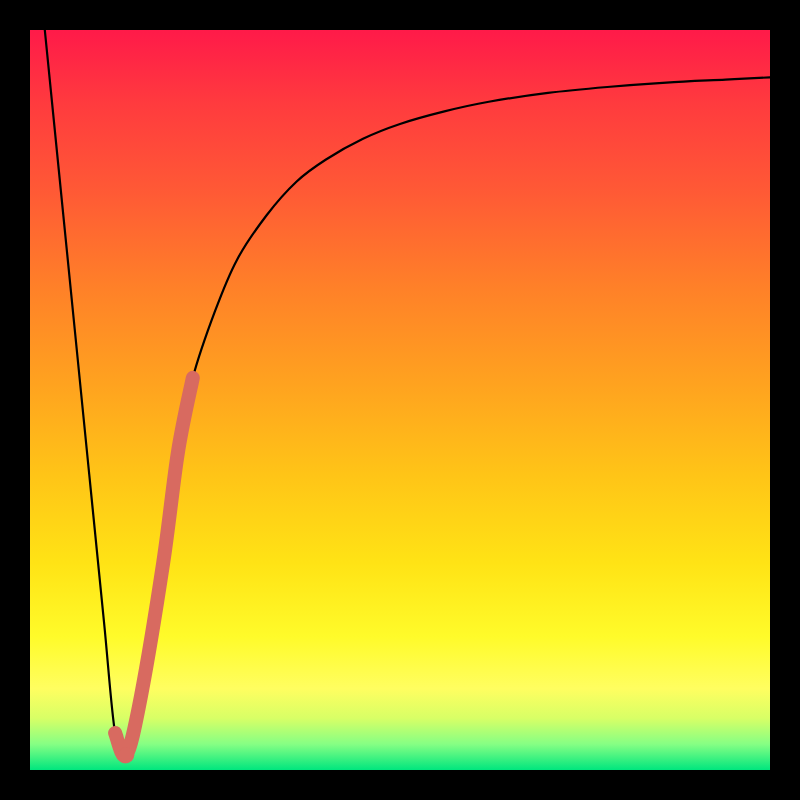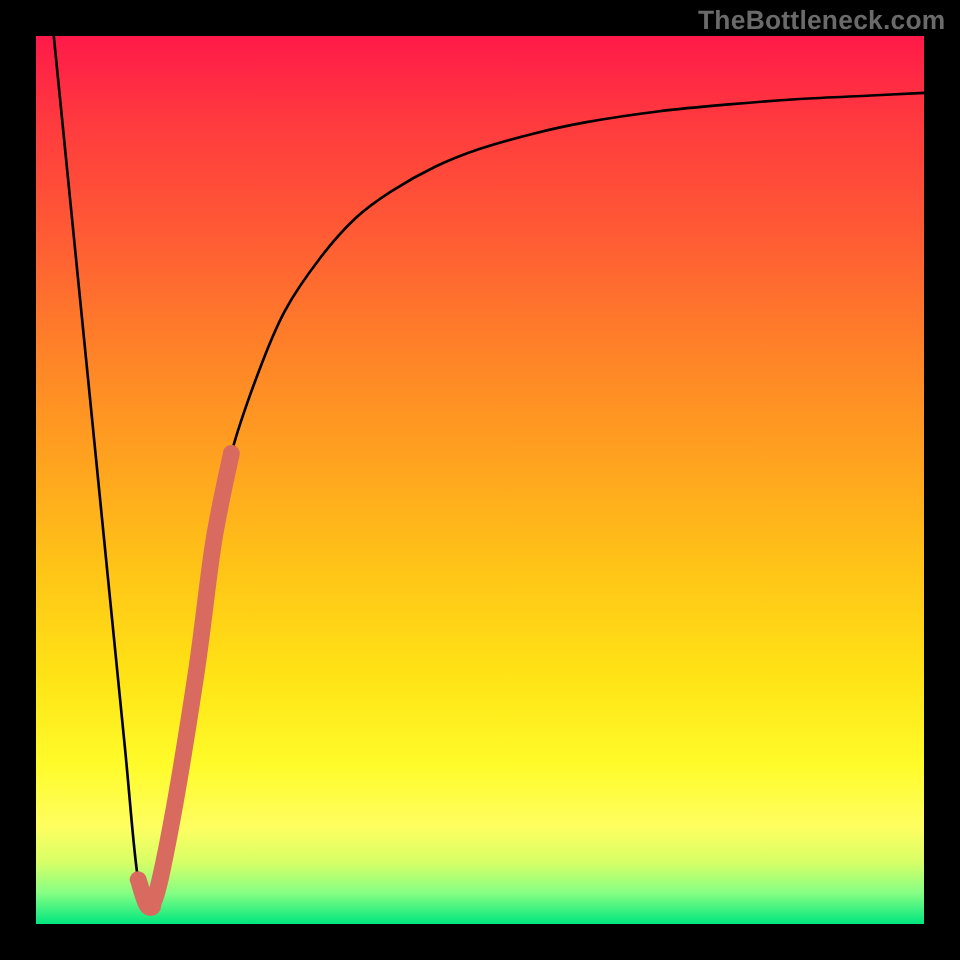--- a/index.html
+++ b/index.html
@@ -57,21 +57,20 @@
     width: 740px;
     height: 740px;
     overflow: visible;
   }
 </style>
 </head>
 <body>
 
 <div class="frame">
 
-  <div class="watermark">TheBottleneck.com</div>
 
   <div class="plot-area">
     <svg class="overlay" viewBox="0 0 740 740">
       <g id="paths">
           <path d="M 14.8 0 C 18.5 37 29.599999999999998 148 37 222 C 44.4 296 53.03333333333334 382.3333333333333 59.2 444 C 65.36666666666667 505.6666666666667 69.68333333333334 548.8333333333334 74 592 C 78.31666666666666 635.1666666666666 81.4 680.8 85.10000000000001 703 C 88.80000000000001 725.2 91.88333333333334 731.3666666666667 96.2 725.2 C 100.51666666666667 719.0333333333334 104.83333333333334 698.0666666666667 111 666 C 117.16666666666666 633.9333333333333 127.03333333333332 573.5 133.2 532.8 C 139.36666666666665 492.09999999999997 143.06666666666666 452.6333333333333 148 421.8 C 152.93333333333334 390.9666666666667 156.63333333333335 371.2333333333333 162.8 347.79999999999995 C 168.96666666666667 324.3666666666666 177.6 300.9333333333333 185 281.2 C 192.4 261.4666666666667 198.5666666666667 245.43333333333337 207.20000000000002 229.40000000000003 C 215.83333333333334 213.3666666666667 226.93333333333334 197.95000000000002 236.8 185 C 246.66666666666669 172.04999999999998 256.5333333333333 160.94999999999993 266.4 151.69999999999993 C 276.26666666666665 142.44999999999993 284.9 136.65333333333334 296 129.5 C 307.1 122.34666666666668 320.6666666666667 114.69999999999997 333 108.77999999999997 C 345.3333333333333 102.85999999999997 356.43333333333334 98.54333333333335 370 93.98000000000002 C 383.56666666666666 89.41666666666669 399.6 85.09999999999998 414.40000000000003 81.39999999999998 C 429.20000000000005 77.69999999999997 441.53333333333336 74.8633333333333 458.8 71.77999999999997 C 476.06666666666666 68.69666666666664 498.26666666666665 65.36666666666663 518 62.89999999999998 C 537.7333333333333 60.433333333333316 557.4666666666667 58.706666666666685 577.2 56.98000000000002 C 596.9333333333334 55.25333333333335 616.6666666666666 53.77333333333329 636.4 52.539999999999964 C 656.1333333333333 51.306666666666636 678.3333333333333 50.443333333333364 695.5999999999999 49.58000000000004 C 712.8666666666666 48.71666666666672 732.6 47.73000000000002 740 47.360000000000014" fill="none" stroke="#000000" stroke-width="2.2" stroke-linecap="round"></path>
           <path d="M 85.10000000000001 703 C 86.95 706.7 91.88333333333334 731.3666666666667 96.2 725.2 C 100.51666666666667 719.0333333333334 104.83333333333334 698.0666666666667 111 666 C 117.16666666666666 633.9333333333333 127.03333333333332 573.5 133.2 532.8 C 139.36666666666665 492.09999999999997 143.06666666666666 452.6333333333333 148 421.8 C 152.93333333333334 390.9666666666667 160.33333333333334 360.1333333333333 162.8 347.79999999999995" fill="none" stroke="#d86a60" stroke-width="14" stroke-linecap="round"></path>
           <circle cx="96.2" cy="725.2" r="8" fill="#d86a60"></circle>
         </g>
     </svg>
   </div>

